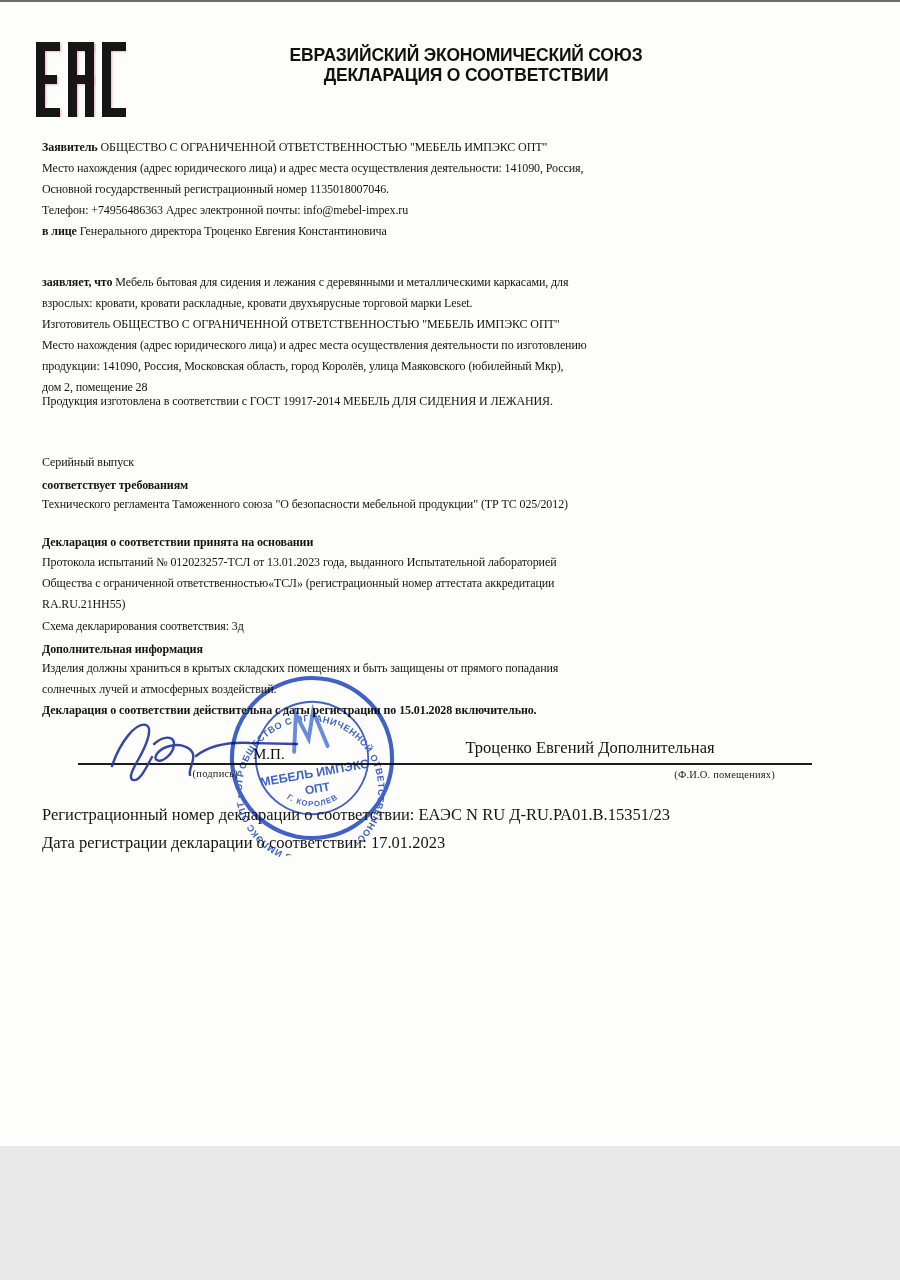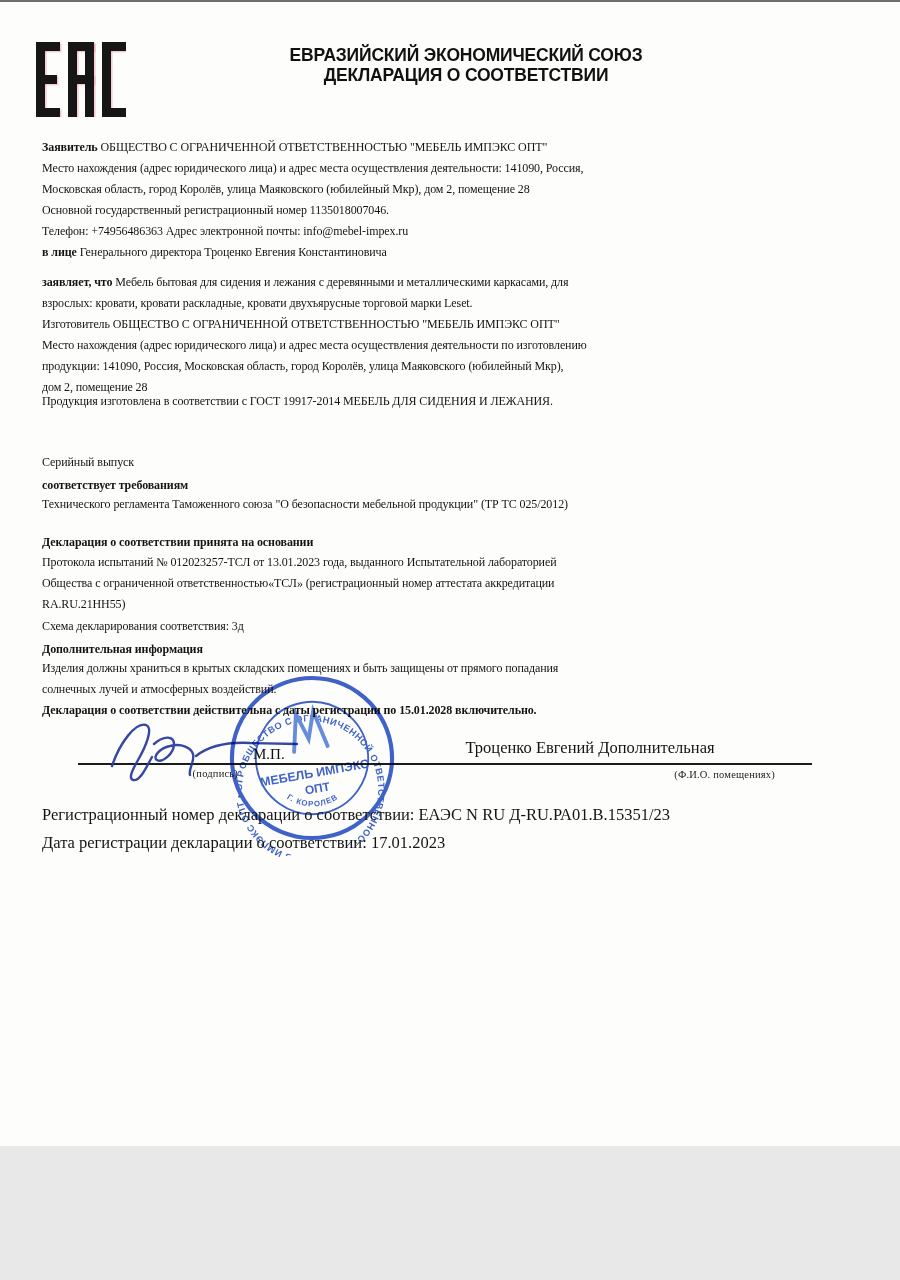--- a/index.html
+++ b/index.html
@@ -62,21 +62,20 @@
   </svg>
 
   <div class="doc-title">
     <div>ЕВРАЗИЙСКИЙ ЭКОНОМИЧЕСКИЙ СОЮЗ</div>
     <div>ДЕКЛАРАЦИЯ О СООТВЕТСТВИИ</div>
   </div>
 
   <div class="tb" style="top:137px">
     <div><span class="b">Заявитель</span><span> ОБЩЕСТВО С ОГРАНИЧЕННОЙ ОТВЕТСТВЕННОСТЬЮ "МЕБЕЛЬ ИМПЭКС ОПТ"</span></div>
     <div>Место нахождения (адрес юридического лица) и адрес места осуществления деятельности: 141090, Россия,</div>
-    <div>Московская область, город Королёв, улица Маяковского (юбилейный Мкр), дом 2, помещение 28</div>
     <div>Основной государственный регистрационный номер 1135018007046.</div>
     <div>Телефон: +74956486363 Адрес электронной почты: info@mebel-impex.ru</div>
     <div><span class="b">в лице</span><span> Генерального директора Троценко Евгения Константиновича</span></div>
   </div>
 
   <div class="tb" style="top:272px">
     <div><span class="b">заявляет, что</span><span> Мебель бытовая для сидения и лежания с деревянными и металлическими каркасами, для</span></div>
     <div>взрослых: кровати, кровати раскладные, кровати двухъярусные торговой марки Leset.</div>
   </div>
 

